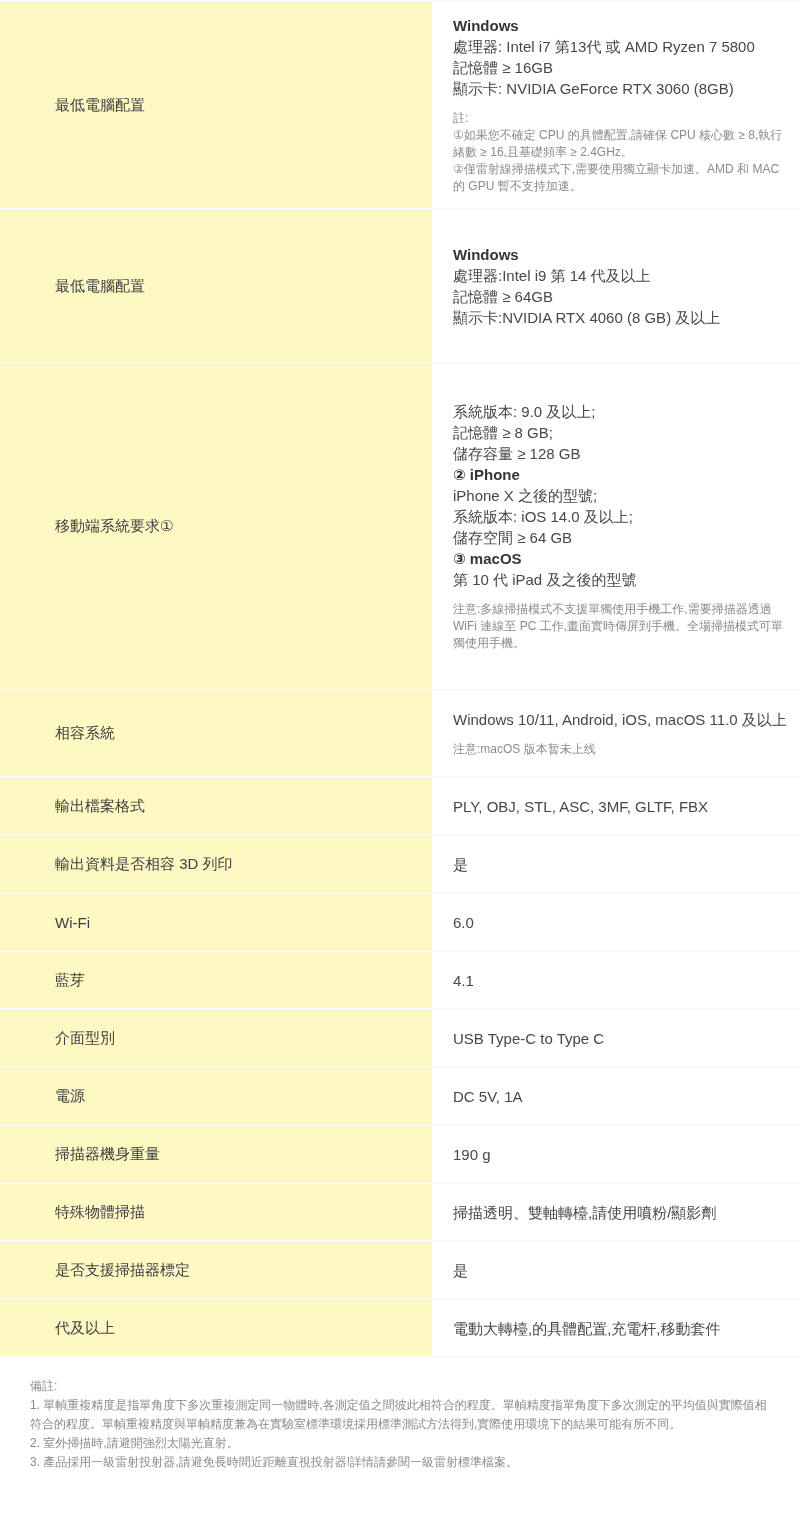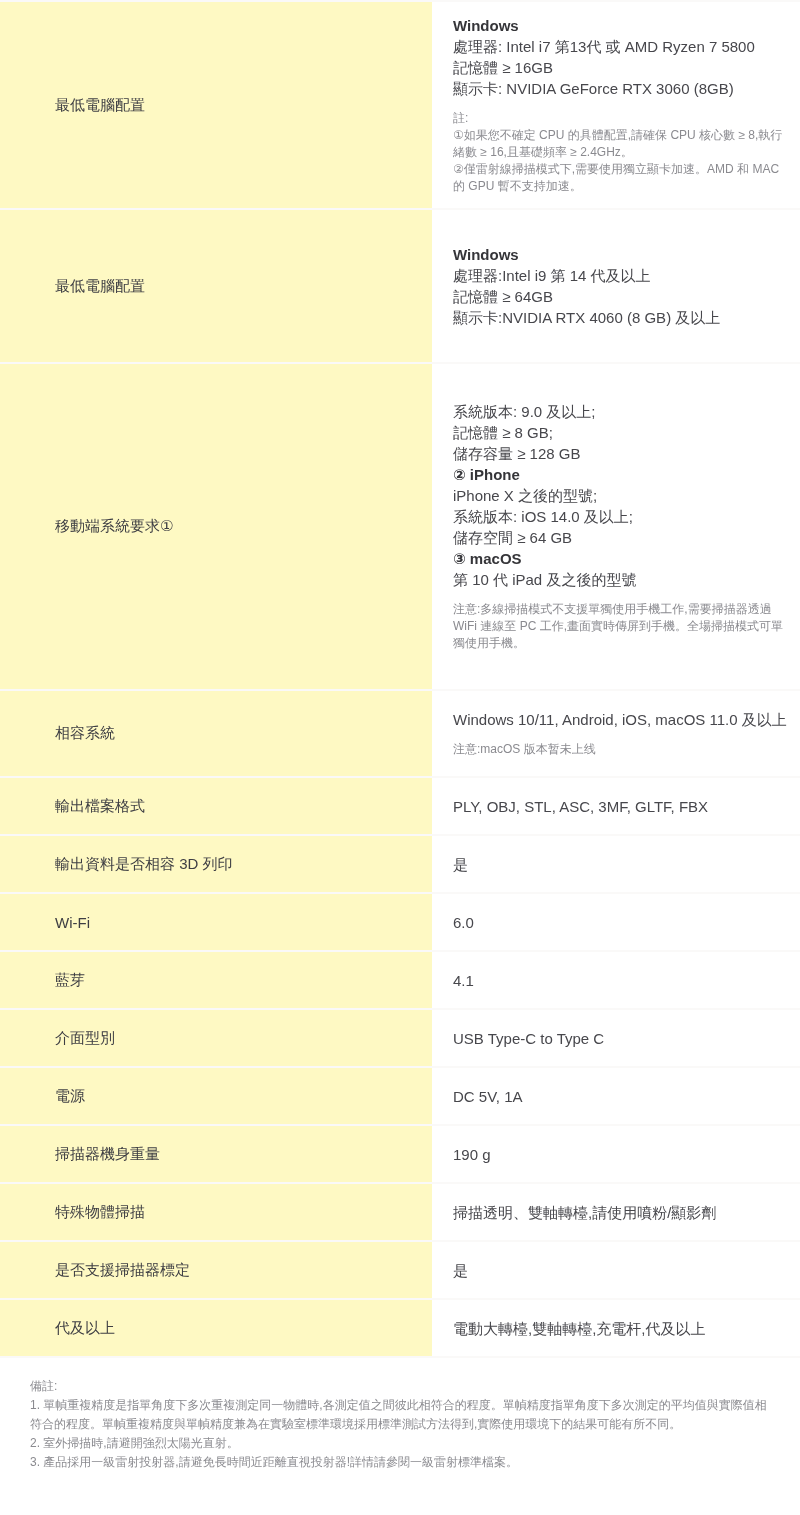--- a/index.html
+++ b/index.html
@@ -195,21 +195,21 @@
         </div>
         <div class="cell-value">
           <div class="line-text">是</div>
         </div>
       </div>
       <div class="row">
         <div class="cell-label">
           <span>代及以上</span>
         </div>
         <div class="cell-value">
-          <div class="line-text">電動大轉檯,雙軸轉檯,充電杆,代及以上</div>
+          <div class="line-text">電動大轉檯,的具體配置,充電杆,移動套件</div>
         </div>
       </div>
     </div>
   <div class="footnotes" id="footnotes">
       <div class="foot-line">備註:</div>
       <div class="foot-line">1. 單幀重複精度是指單角度下多次重複測定同一物體時,各測定值之間彼此相符合的程度。單幀精度指單角度下多次測定的平均值與實際值相符合的程度。單幀重複精度與單幀精度兼為在實驗室標準環境採用標準測試方法得到,實際使用環境下的結果可能有所不同。</div>
       <div class="foot-line">2. 室外掃描時,請避開強烈太陽光直射。</div>
       <div class="foot-line">3. 產品採用一級雷射投射器,請避免長時間近距離直視投射器!詳情請參閱一級雷射標準檔案。</div>
     </div>
 </div>

